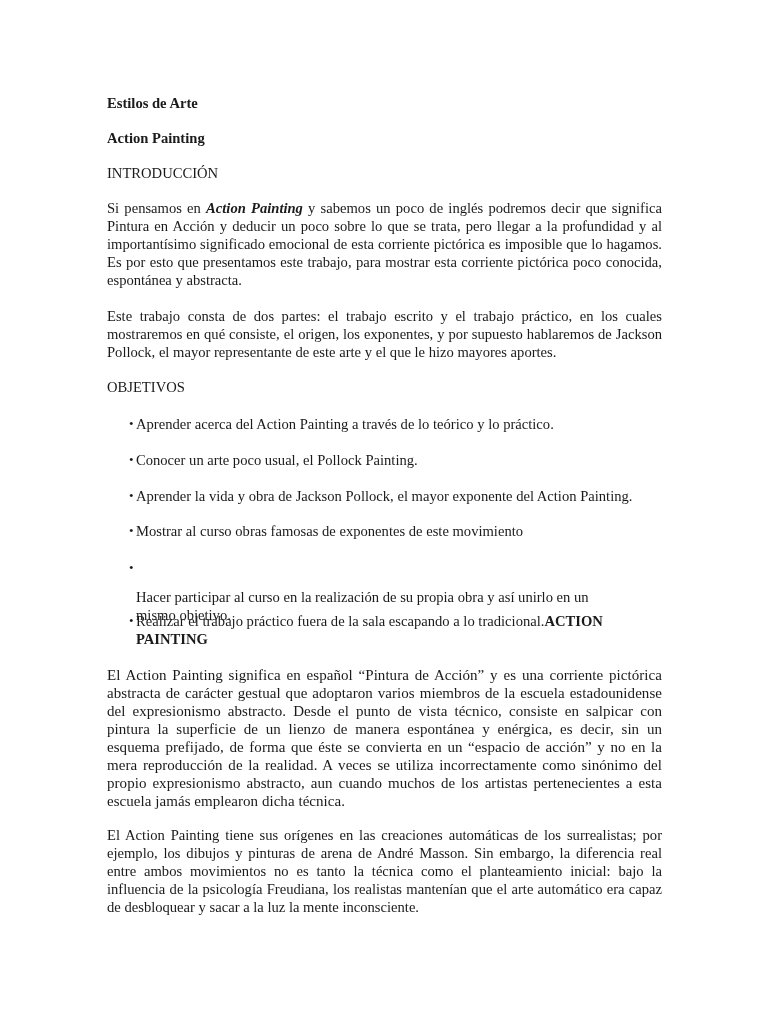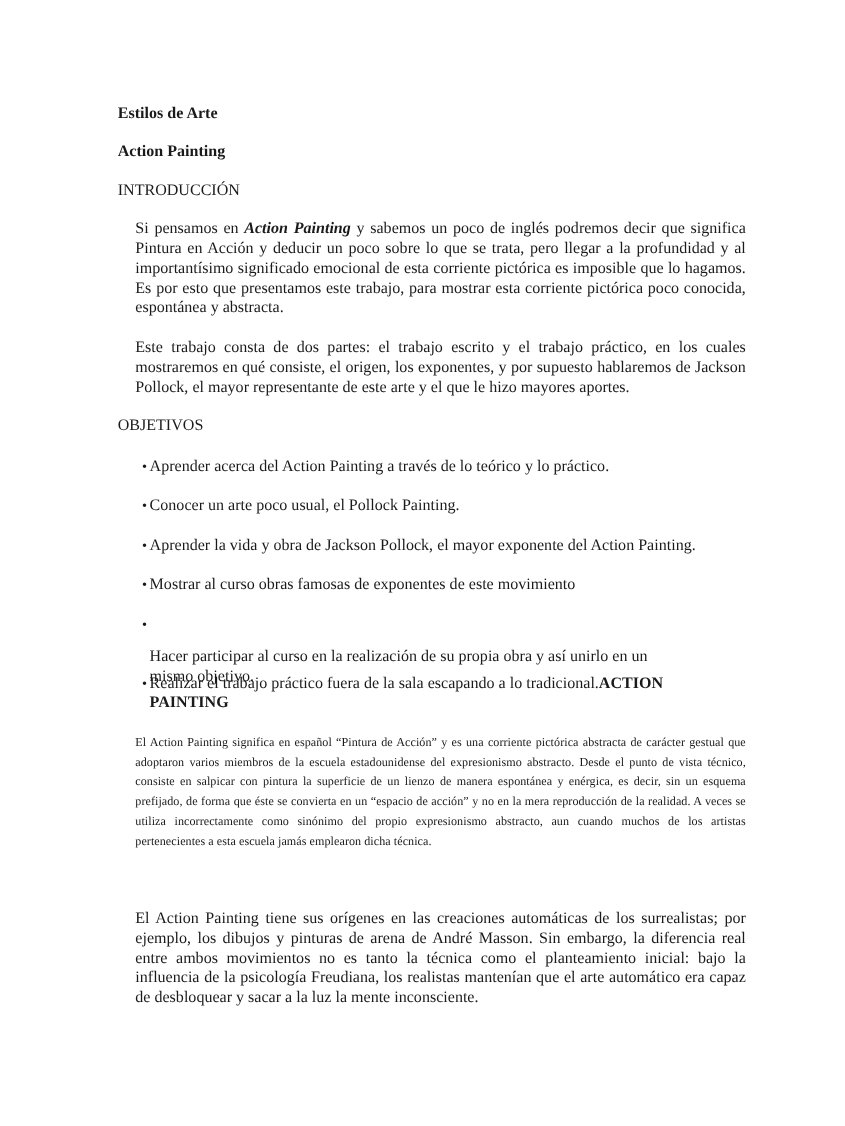--- a/index.html
+++ b/index.html
@@ -30,27 +30,27 @@
       text-align: left;
       font-weight: bold;
     }
     .heading {
       position: absolute;
       left: 0;
       font-weight: normal;
     }
     .para {
       position: absolute;
-      left: 16px;
+      left: 0;
       width: 555px;
       text-align: justify;
       text-align-last: left;
     }
     .para.alt {
-      font-size: 11px;
+      font-size: 15px;
       letter-spacing: 0.05px;
     }
     .bi {
       font-weight: bold;
       font-style: italic;
     }
     .b { font-weight: bold; }
     .bullets {
       position: absolute;
       left: 0;

